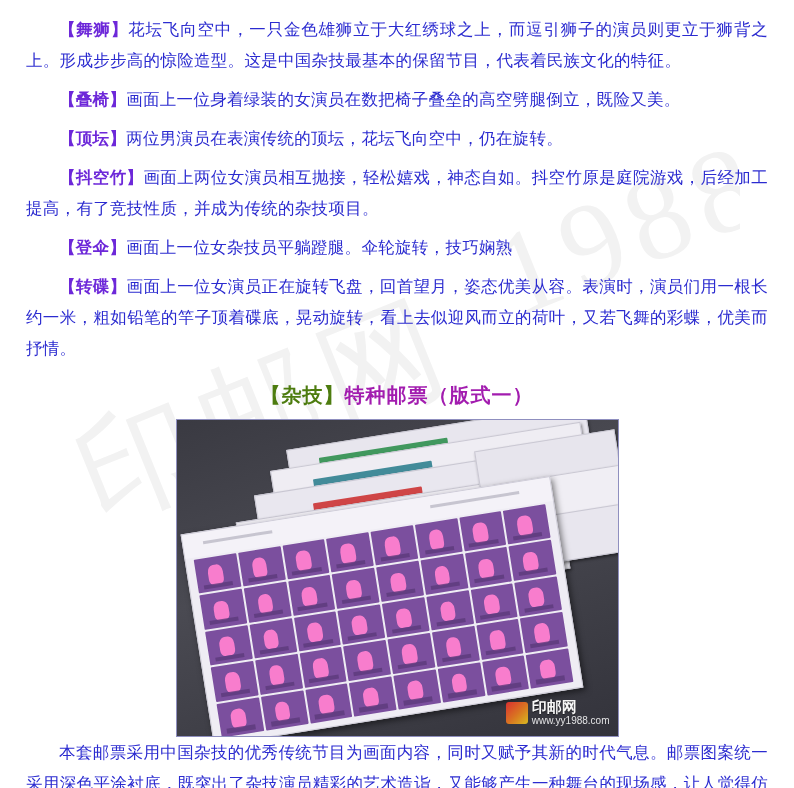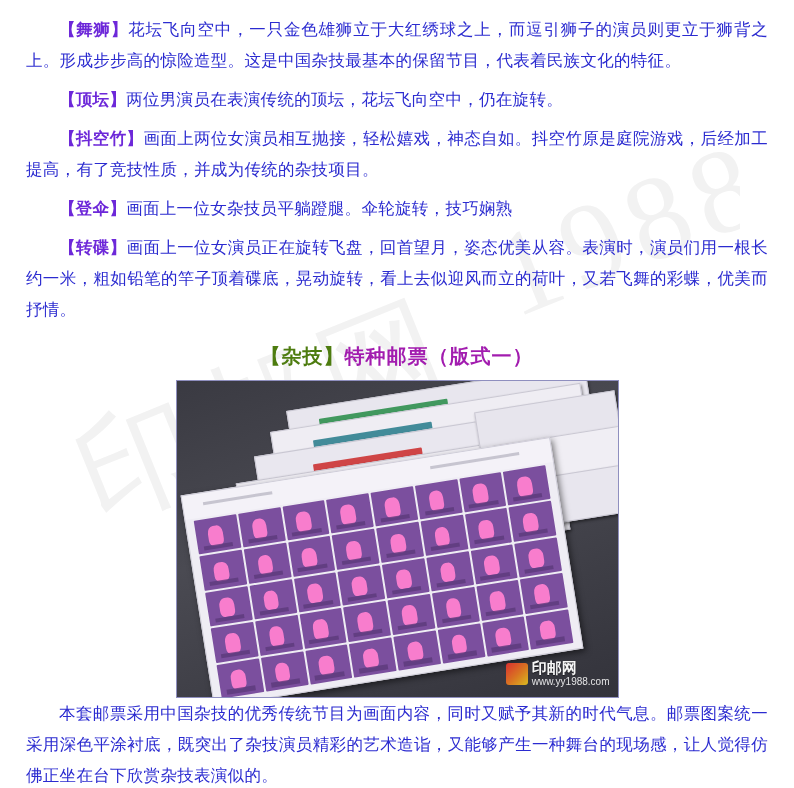--- a/index.html
+++ b/index.html
@@ -229,20 +229,23 @@
   <div class="wm-text wm1">印邮网</div>
   <div class="wm-text wm2">1988</div>
 </div>
 
 <div class="page">
 
   <p class="para first">
     <span class="tag">【舞狮】</span><span>花坛飞向空中，一只金色雄狮立于大红绣球之上，而逗引狮子的演员则更立于狮背之上。形成步步高的惊险造型。这是中国杂技最基本的保留节目，代表着民族文化的特征。</span>
   </p>
 
+  <p class="para">
+    <span class="tag">【叠椅】</span><span>画面上一位身着绿装的女演员在数把椅子叠垒的高空劈腿倒立，既险又美。</span>
+  </p>
 
   <p class="para">
     <span class="tag">【顶坛】</span><span>两位男演员在表演传统的顶坛，花坛飞向空中，仍在旋转。</span>
   </p>
 
   <p class="para">
     <span class="tag">【抖空竹】</span><span>画面上两位女演员相互抛接，轻松嬉戏，神态自如。抖空竹原是庭院游戏，后经加工提高，有了竞技性质，并成为传统的杂技项目。</span>
   </p>
 
   <p class="para">

